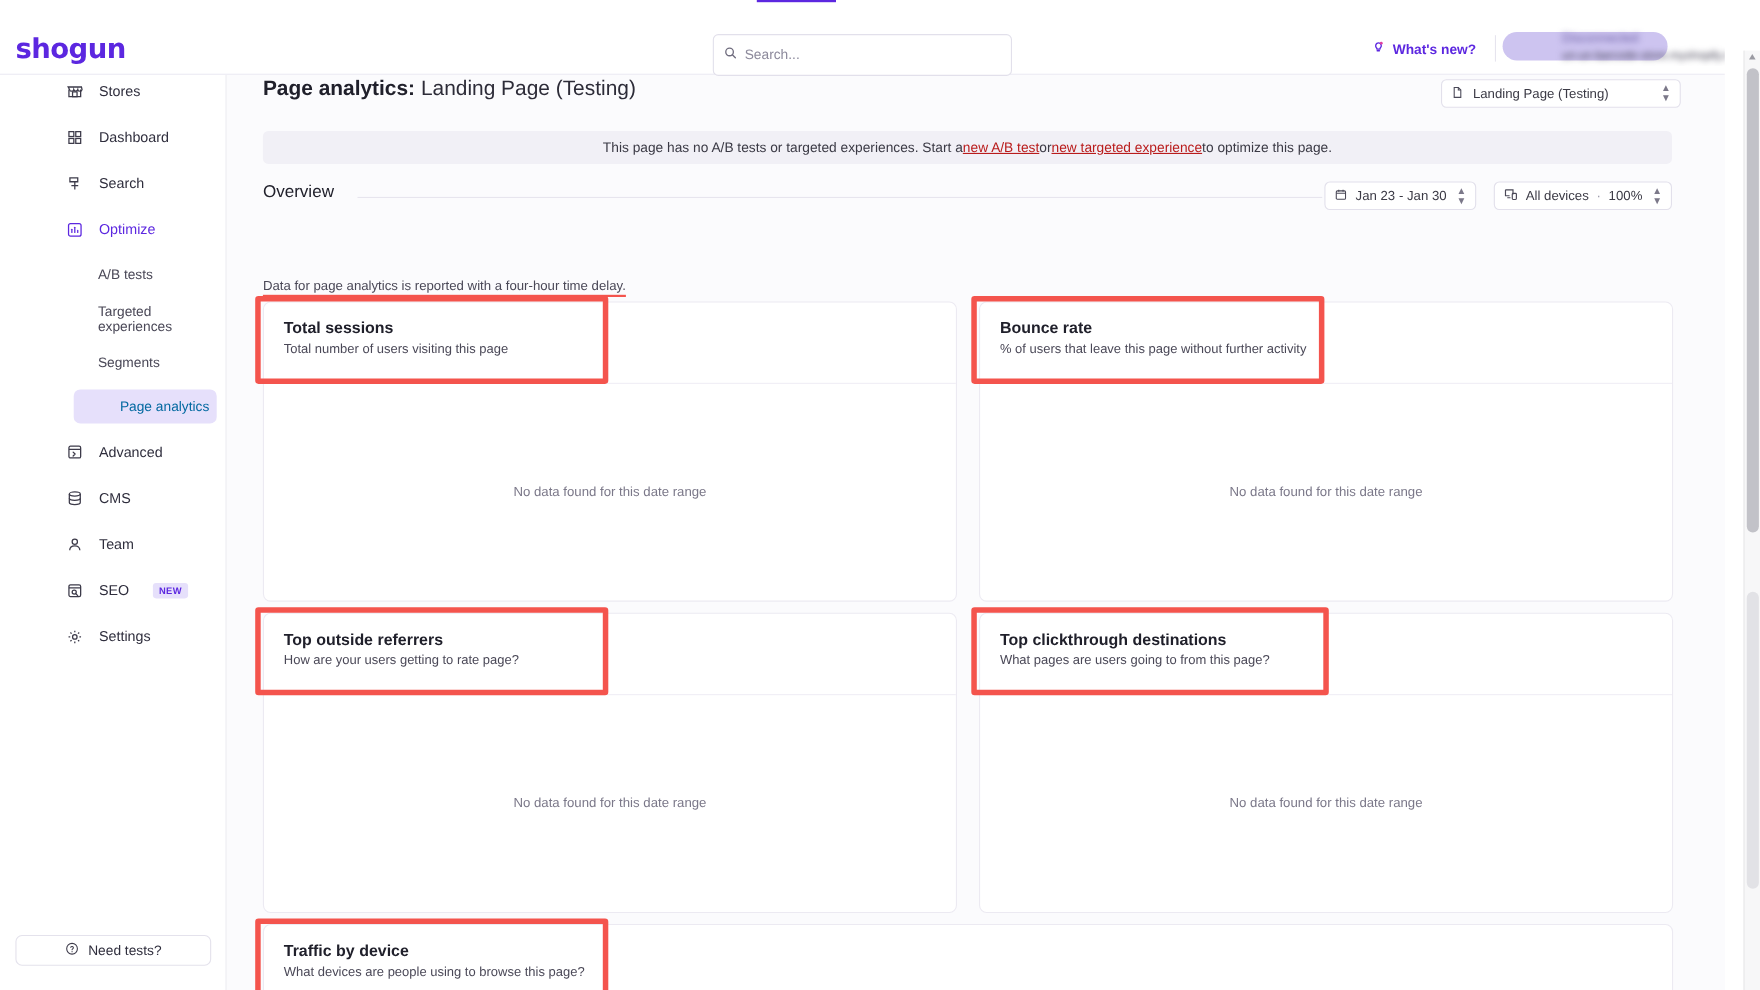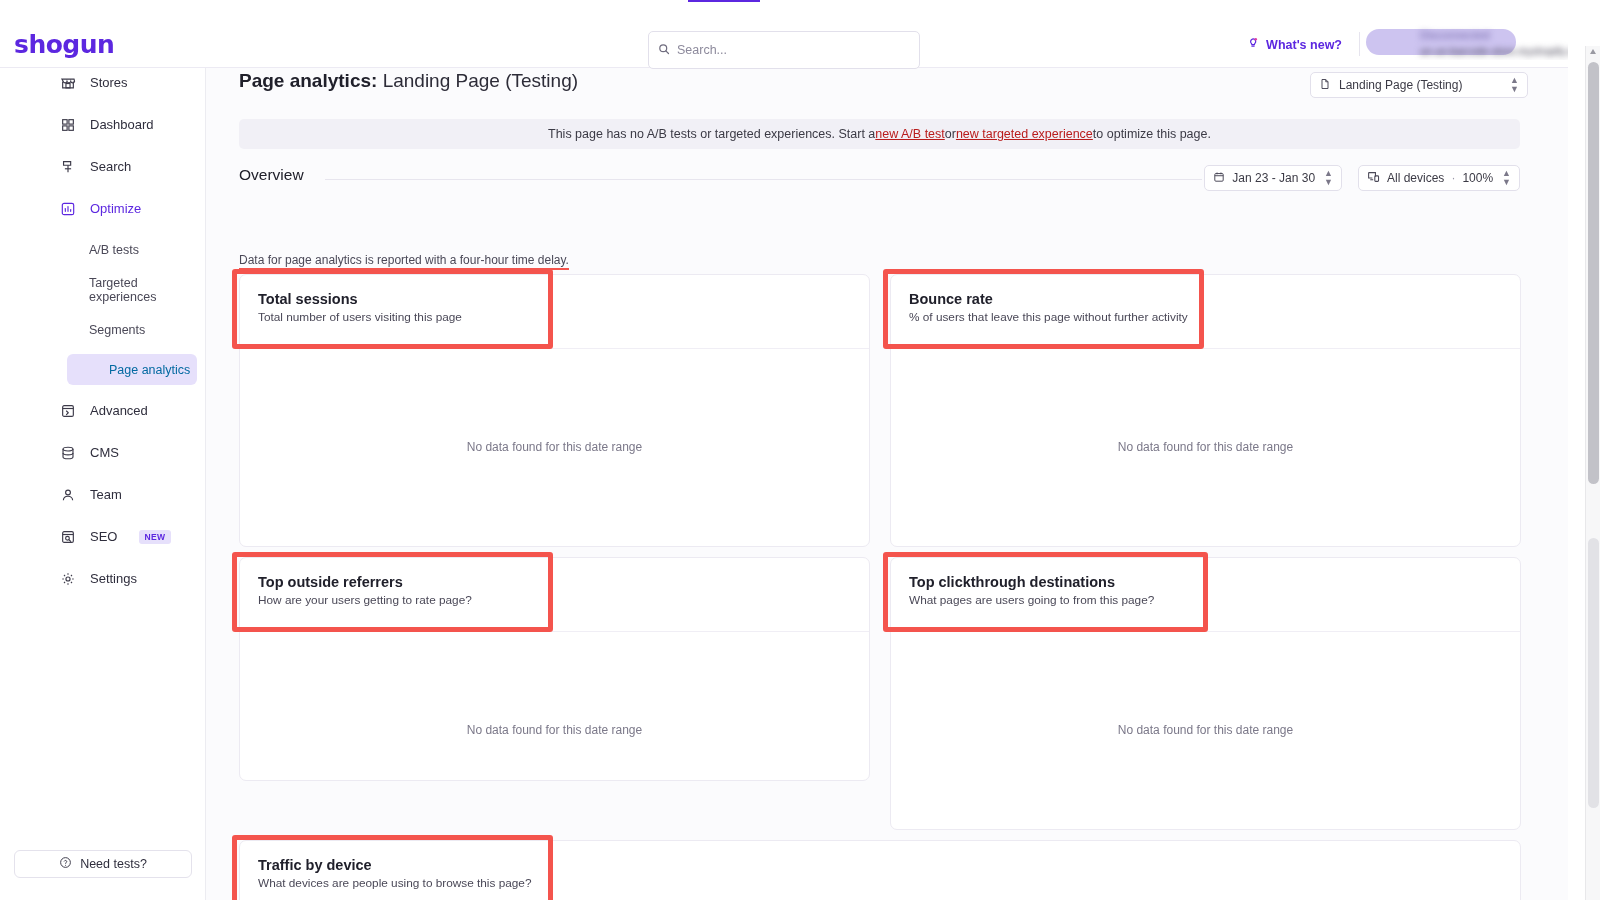--- a/index.html
+++ b/index.html
@@ -448,21 +448,21 @@
 
   <div class="card" style="left:684px; top:228px; width:631px; height:273px;">
     <div class="card-head">
       <div class="card-title">Bounce rate</div>
       <div class="card-sub">% of users that leave this page without further activity</div>
     </div>
     <div class="card-sep" style="top:73px;"></div>
     <div class="card-empty" style="top:165px;">No data found for this date range</div>
   </div>
 
-  <div class="card" style="left:33px; top:511px; width:631px; height:224px;">
+  <div class="card" style="left:33px; top:511px; width:631px; height:273px;">
     <div class="card-head">
       <div class="card-title">Top outside referrers</div>
       <div class="card-sub">How are your users getting to rate page?</div>
     </div>
     <div class="card-sep" style="top:73px;"></div>
     <div class="card-empty" style="top:165px;">No data found for this date range</div>
   </div>
 
   <div class="card" style="left:684px; top:511px; width:631px; height:273px;">
     <div class="card-head">

